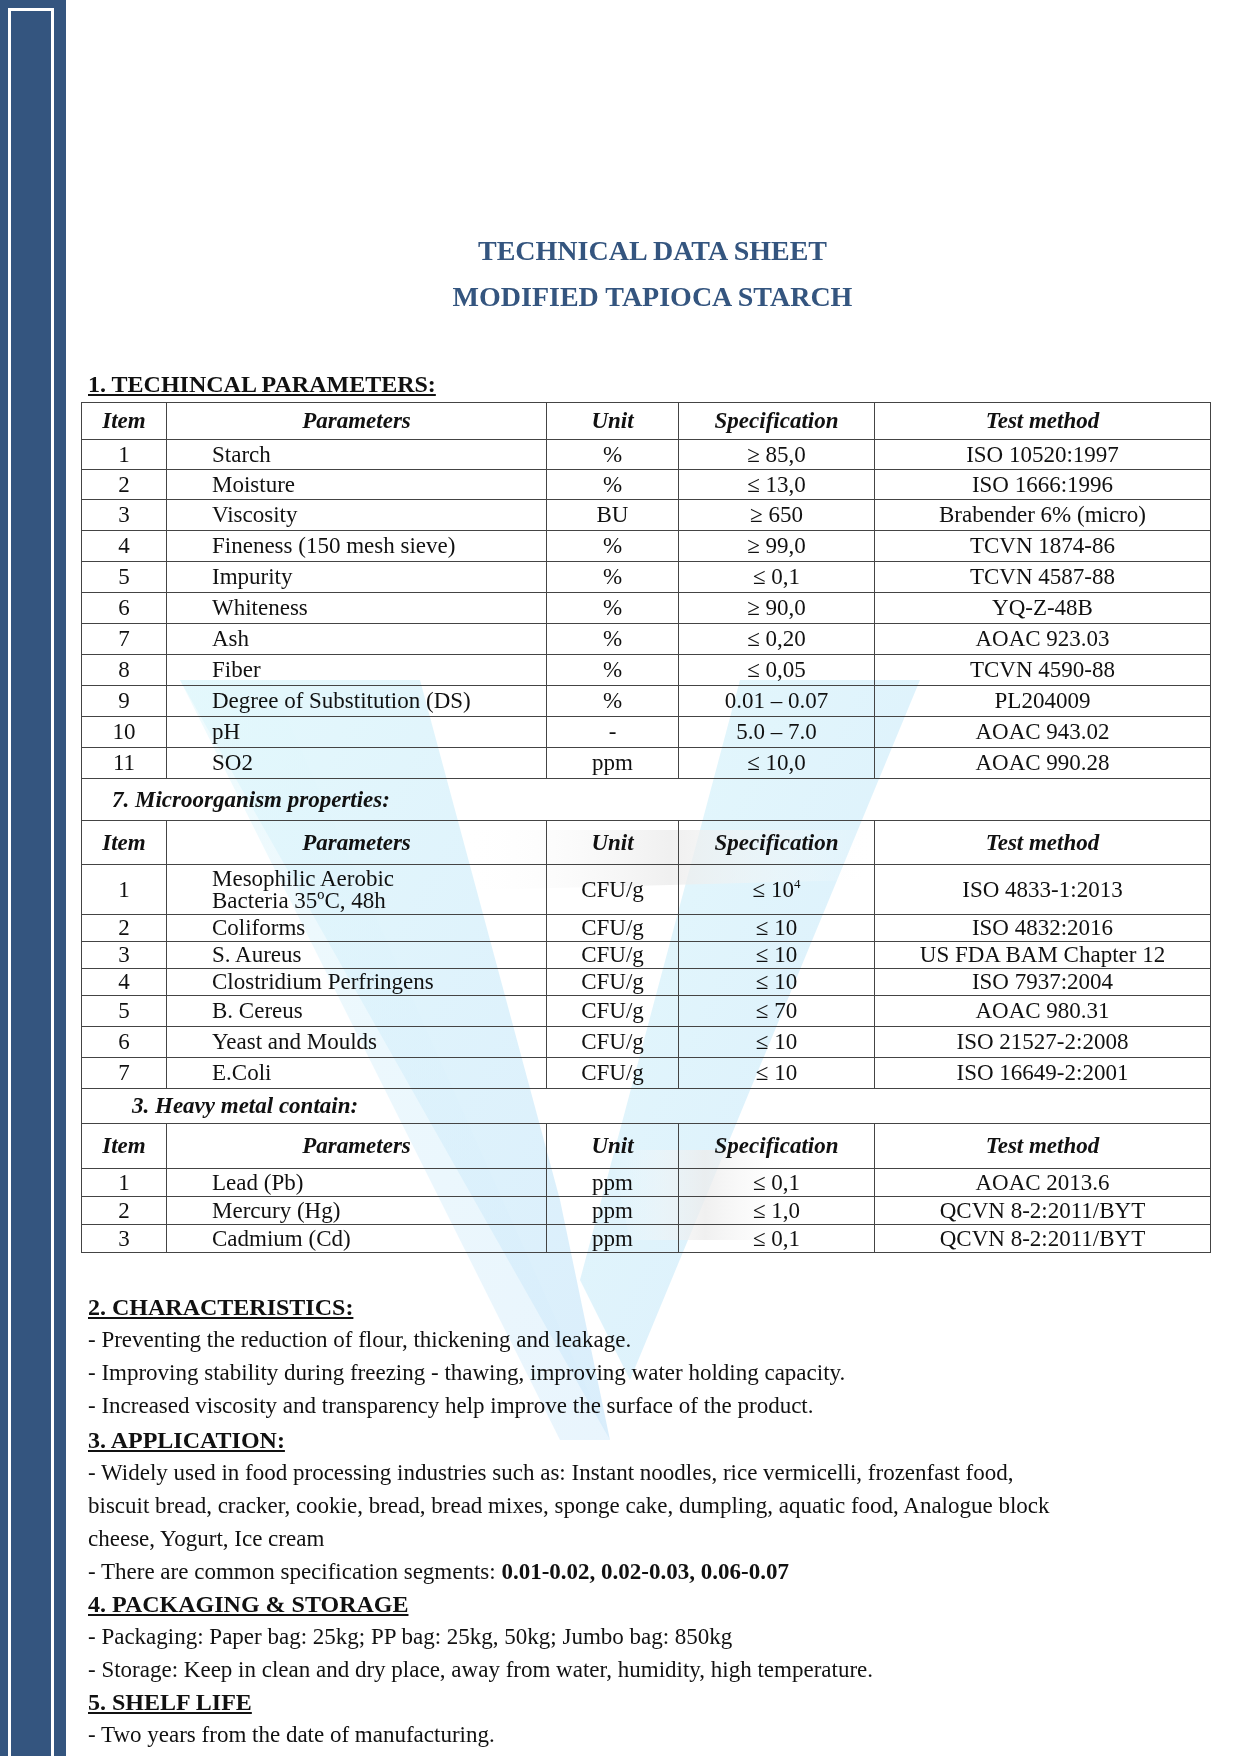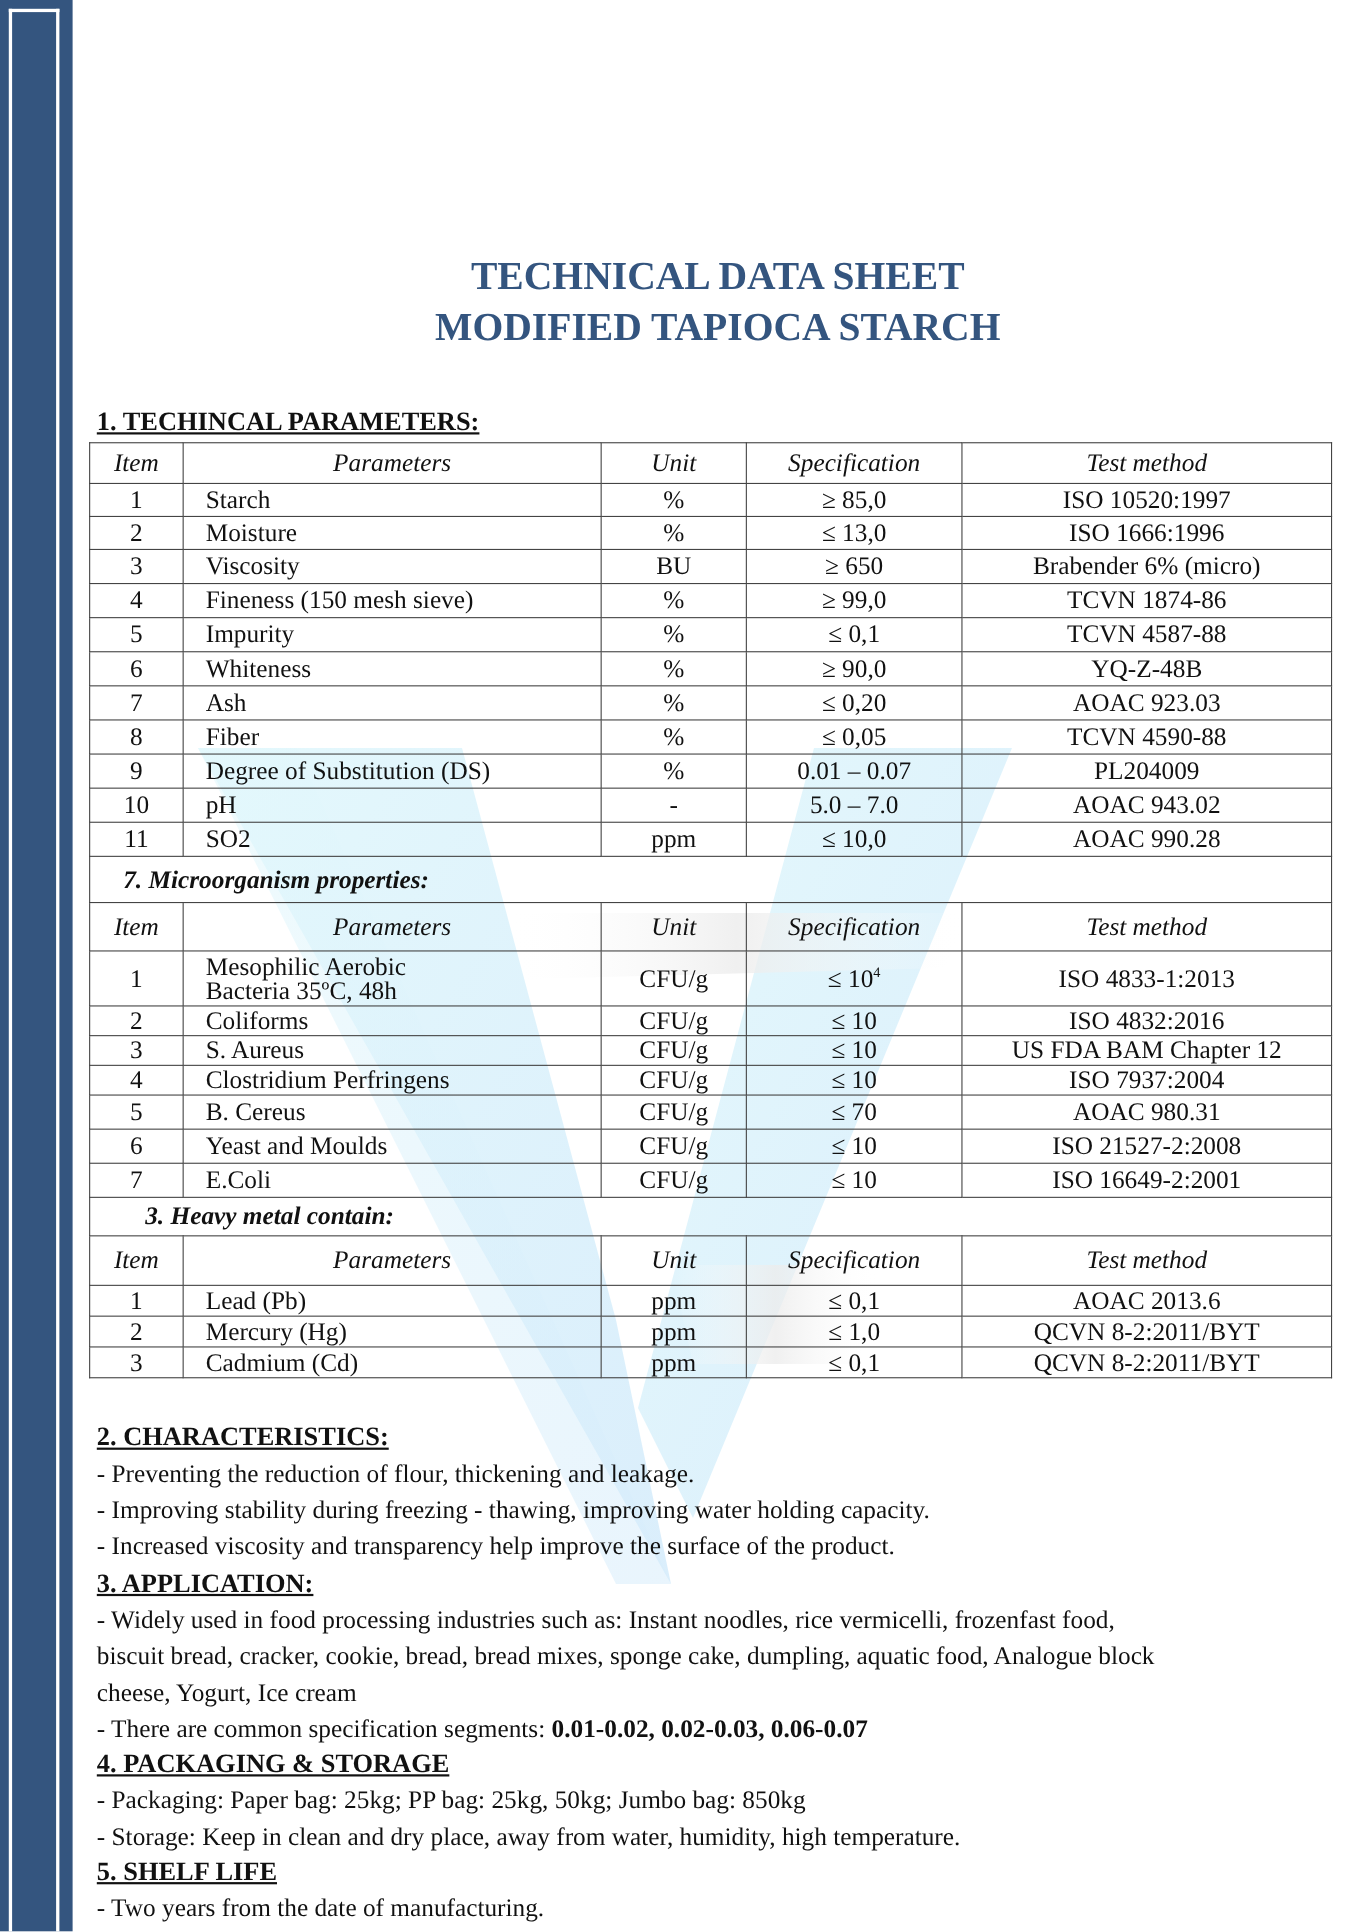--- a/index.html
+++ b/index.html
@@ -17,38 +17,38 @@
     position:absolute; left:8px; top:8px; width:46px; height:1760px;
     border:3px solid #ffffff; border-bottom:none; box-sizing:border-box;
   }
   .watermark {
     position:absolute; left:180px; top:680px; width:780px; height:760px;
     pointer-events:none; z-index:0;
   }
   .title {
     position:absolute; left:66px; right:0; top:228px;
     text-align:center; color:#34557f; font-weight:bold;
-    font-size:36px; line-height:46px; z-index:1;
+    font-size:28px; line-height:46px; z-index:1;
   }
   .title div { white-space:nowrap; }
   .h1 {
     font-weight:bold; text-decoration:underline; font-size:24px;
     white-space:nowrap;
   }
   .abs { position:absolute; z-index:1; }
   table.spec {
     position:absolute; left:81px; width:1129px; border-collapse:collapse;
     z-index:1; font-size:23px; table-layout:fixed;
   }
   table.spec td, table.spec th {
     border:1.5px solid #444; padding:0; text-align:center;
     line-height:24px; font-weight:normal;
   }
-  table.spec th { font-style:italic; font-weight:normal; font-size:23px;text-align:center; }
-  table.spec td.param { text-align:left; padding-left:20px; }
+  table.spec th { font-style:italic; font-weight:bold; font-size:23px;text-align:center; }
+  table.spec td.param { text-align:left; padding-left:45px; }
   table.spec td.section {
     text-align:left; font-style:italic; font-weight:bold; padding-left:40px;
     border-bottom:1.5px solid #444;
   }
   col.c-item { width:85px; }
   col.c-param { width:380px; }
   col.c-unit { width:132px; }
   col.c-spec { width:196px; }
   col.c-test { width:336px; }
   .body-text { font-size:23px; line-height:33px; }

